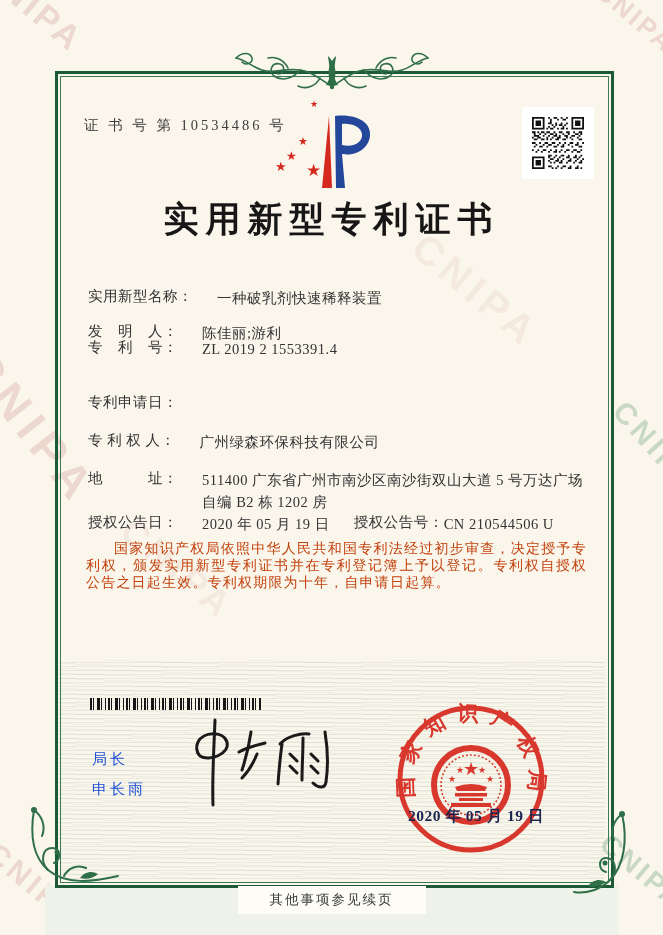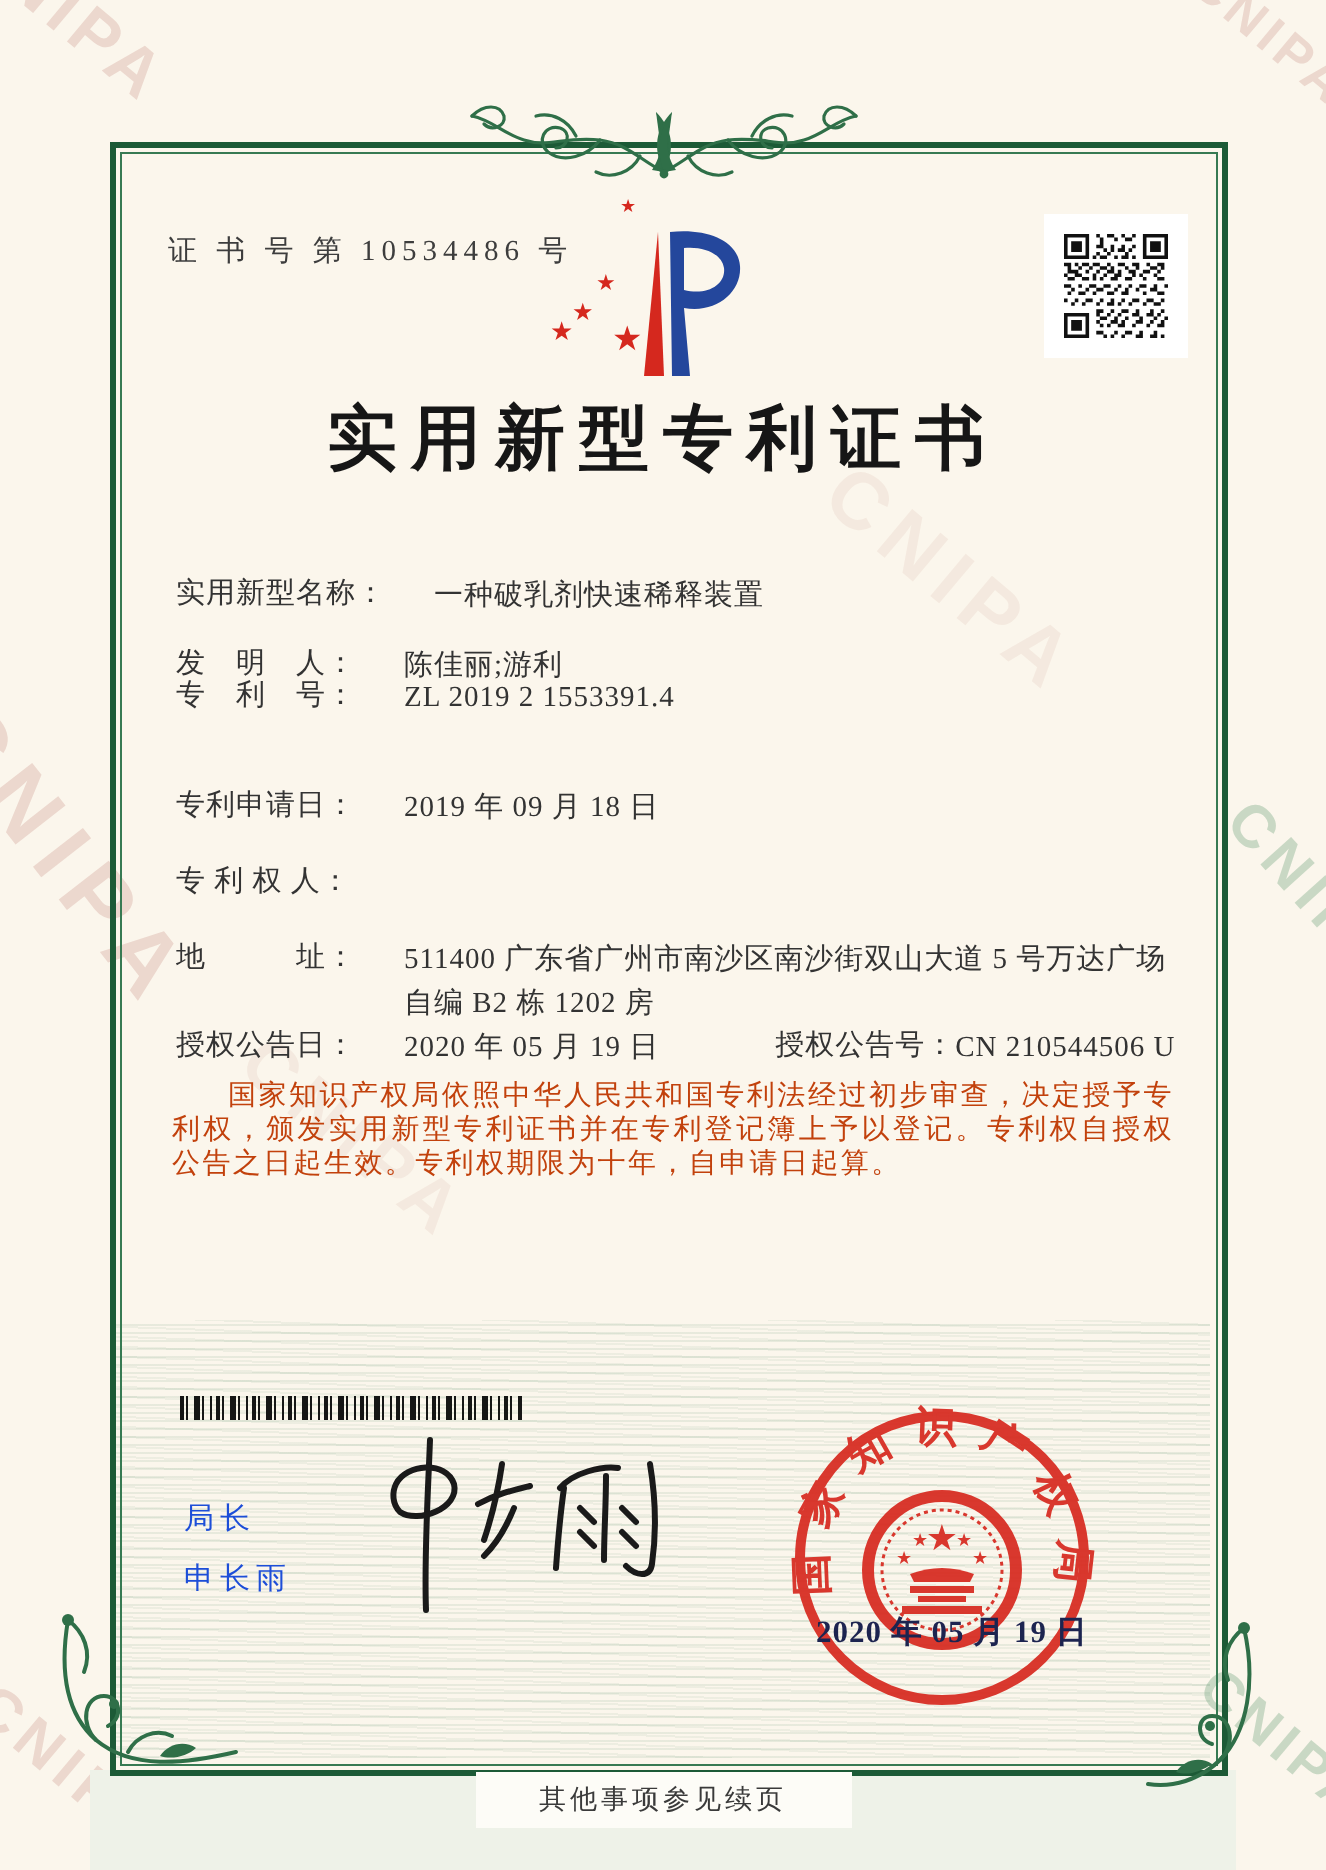--- a/index.html
+++ b/index.html
@@ -26,21 +26,21 @@
   
   .cert-no{position:absolute;left:84px;top:116px;font-size:14.5px;color:#3d3d3d;
       letter-spacing:3px;}
   .title{position:absolute;left:55px;top:196px;width:553px;text-align:center;
       font-size:35px;font-weight:bold;color:#161616;letter-spacing:7px;
       font-family:"DejaVu Serif","Liberation Serif",serif;}
   .field-row{position:absolute;left:88px;width:505px;display:flex;
       font-size:14.5px;color:#333;gap:24px;}
   .f-label{flex:0 0 auto;letter-spacing:0.5px;}
   .f-value{white-space:pre-line;line-height:22px;letter-spacing:0.5px;}
-  .pair2{margin-left:34px;display:flex;}
+  .pair2{display:flex;}
   .paras{position:absolute;left:86px;top:540px;width:501px;}
   .paras p{margin:0;text-indent:2em;font-size:14px;line-height:17px;
       color:#c2410c;text-align:justify;letter-spacing:1.2px;}
   
   .barcode{position:absolute;left:90px;top:698px;width:171px;height:12px;
       background:repeating-linear-gradient(90deg,
         #161616 0 2px, transparent 2px 3px,
         #161616 3px 4px, transparent 4px 7px,
         #161616 7px 10px, transparent 10px 11px,
         #161616 11px 12px, transparent 12px 15px,
@@ -174,24 +174,24 @@
 <div class="field-row" style="top:322px">
   <span class="f-label">发　明　人：</span>
   <span class="f-value">陈佳丽;游利</span>
 </div>
 <div class="field-row" style="top:338px">
   <span class="f-label">专　利　号：</span>
   <span class="f-value">ZL 2019 2 1553391.4</span>
 </div>
 <div class="field-row" style="top:393px">
   <span class="f-label">专利申请日：</span>
-  <span class="f-value">2019 年 09 月 18 日</span>
 </div>
 <div class="field-row" style="top:431px">
   <span class="f-label">专 利 权 人：</span>
+  <span class="f-value">广州绿森环保科技有限公司</span>
 </div>
 <div class="field-row" style="top:469px">
   <span class="f-label">地　　　址：</span>
   <span class="f-value">511400 广东省广州市南沙区南沙街双山大道 5 号万达广场
 自编 B2 栋 1202 房</span>
 </div>
 <div class="field-row" style="top:513px">
   <span class="f-label">授权公告日：</span>
   <span class="f-value">2020 年 05 月 19 日</span>
   <span class="pair2">

